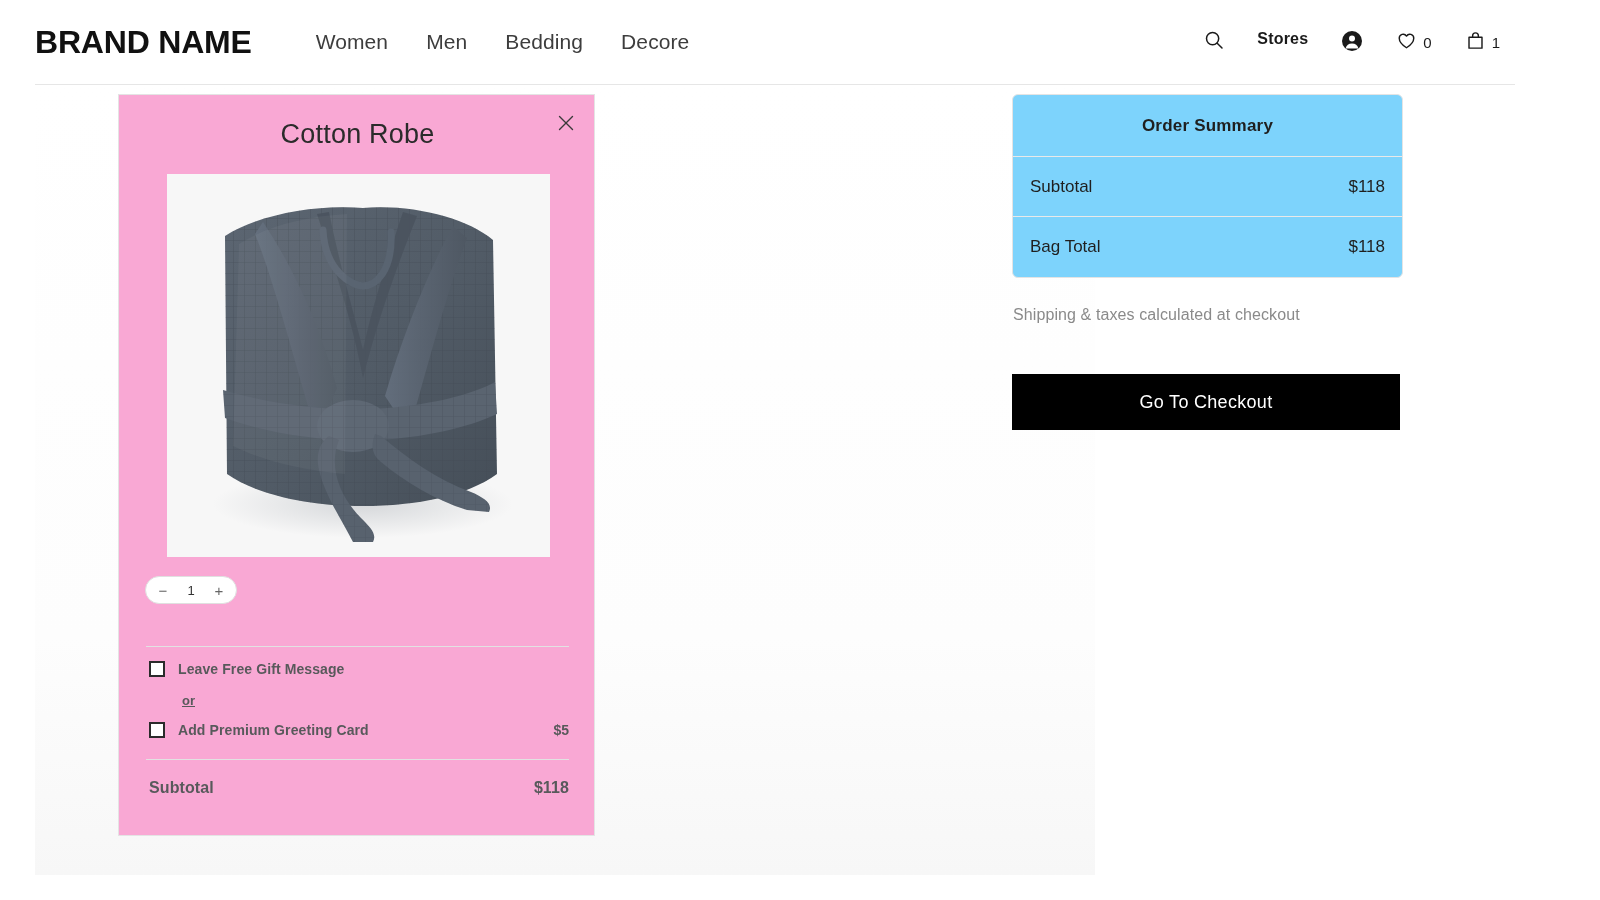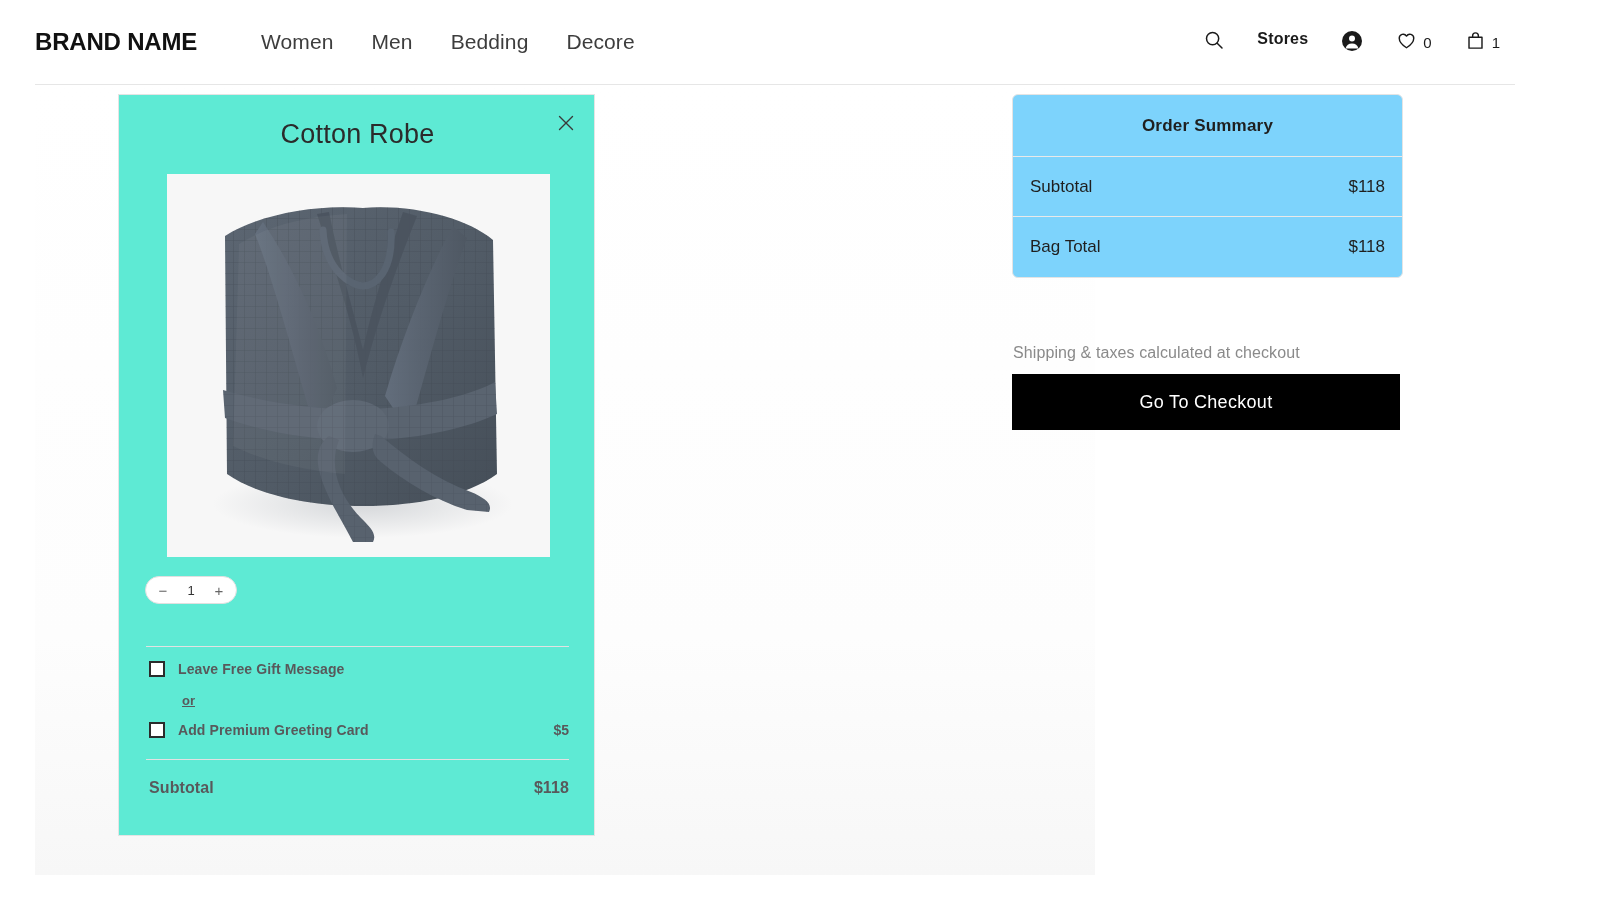--- a/index.html
+++ b/index.html
@@ -15,21 +15,21 @@
   
   .header {
     position: absolute; left: 0; top: 0; width: 1600px; height: 85px;
   }
   .header-inner {
     position: absolute; left: 35px; top: 0; width: 1480px; height: 85px;
     display: flex; align-items: center;
     border-bottom: 1px solid #e6e6e6;
   }
   .brand {
-    font-size: 24px; font-weight: 700; letter-spacing: -0.2px;
+    font-size: 32px; font-weight: 700; letter-spacing: -0.2px;
     color: #111; white-space: nowrap;
   }
   .nav {
     display: flex; align-items: center; gap: 38px;
     margin-left: 64px;
   }
   .nav-link {
     font-size: 21px; color: #3d3d3d; letter-spacing: 0.1px;
     white-space: nowrap; cursor: pointer; font-weight: 400;
   }
@@ -49,21 +49,21 @@
   .bag-underlay {
     position: absolute; left: 35px; top: 86px;
     width: 1060px; height: 789px;
     background: linear-gradient(180deg, #ffffff 0%, #fdfdfd 70%, #f7f7f7 100%);
   }
 
   
   .product-card {
     position: absolute; left: 118px; top: 94px;
     width: 477px; height: 742px;
-    background: #5eead4;
+    background: #f9a8d4;
     border: 1px solid #e4e4e4;
   }
   .card-title {
     position: absolute; left: 0; top: 24px; width: 477px;
     text-align: center; font-size: 27px; color: #2b2b2b;
     font-weight: 400; letter-spacing: 0.2px;
   }
   .close-x {
     position: absolute; right: 14px; top: 14px;
     width: 28px; height: 28px; cursor: pointer;
@@ -145,21 +145,21 @@
   .summary-head span { font-size: 17px; font-weight: 700; color: #1f1f1f; letter-spacing: 0.2px; }
   .summary-row {
     height: 60px; display: flex; align-items: center;
     padding: 0 17px;
   }
   .summary-row.sep { border-bottom: 1px solid #e9e9e9; }
   .summary-row .label { font-size: 17px; color: #1f1f1f; }
   .summary-row .value { margin-left: auto; font-size: 17px; color: #1f1f1f; }
 
   .ship-note {
-    position: absolute; left: 1013px; top: 344px;
+    position: absolute; left: 1013px; top: 306px;
     font-size: 16px; color: #8a8a8a; letter-spacing: 0.1px; white-space: nowrap;
   }
   .checkout-btn {
     position: absolute; left: 1012px; top: 374px;
     width: 388px; height: 56px;
     background: #000000; color: #fff;
     display: flex; align-items: center; justify-content: center;
     font-size: 18px; letter-spacing: 0.3px; cursor: pointer; border: none;
     font-family: "Liberation Sans", sans-serif;
   }

